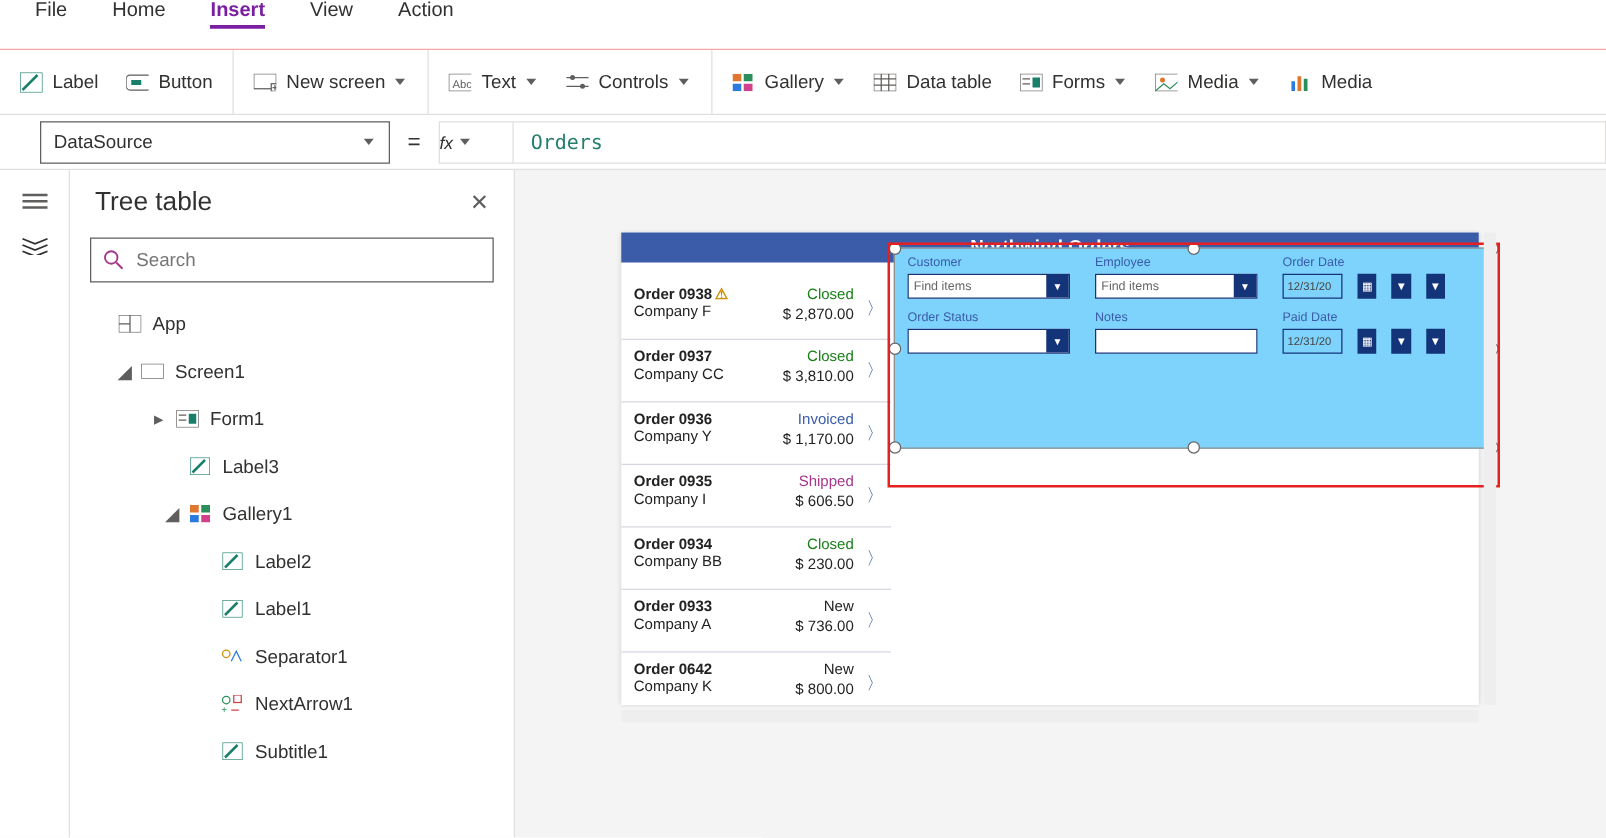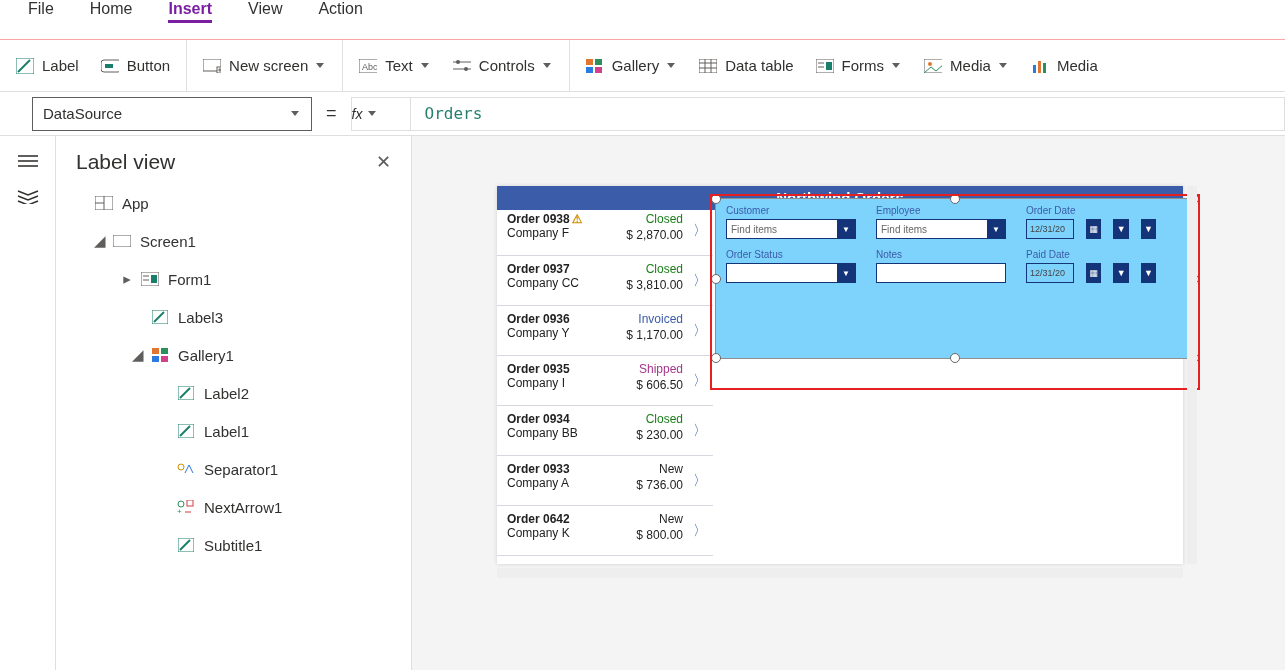--- a/index.html
+++ b/index.html
@@ -36,21 +36,21 @@
   .tree{padding:0 10px;font-size:15px}
   .node{display:flex;align-items:center;height:38px;gap:8px;cursor:pointer}
   .tw{width:10px;display:inline-block;text-align:center;color:#605e5c}
   .ticon{width:20px;height:18px;display:inline-flex;align-items:center;justify-content:center}
   .lv1{padding-left:10px}.lv2{padding-left:28px}.lv3{padding-left:56px}.lv4{padding-left:84px}.lv5{padding-left:110px}
   
   .canvas{flex:1;background:#f4f4f4;position:relative;overflow:hidden}
   .device{position:absolute;left:85px;top:50px;width:686px;height:378px;background:#fff;box-shadow:0 0 4px rgba(0,0,0,0.15)}
   .titlebar{height:24px;background:#3b5ca8;color:#fff;text-align:center;font-weight:700;font-size:15px;line-height:24px}
   
-  .glist{position:absolute;left:0;top:20px;width:216px;bottom:0;overflow:hidden}
+  .glist{position:absolute;left:0;top:36px;width:216px;bottom:0;overflow:hidden}
   .row{height:50px;border-bottom:1px solid #d7d7e0;padding:6px 10px 0 10px;font-size:12px;position:relative}
   .row .o{font-weight:700;color:#222}
   .row .c{color:#222}
   .row .st{position:absolute;right:30px;top:6px;font-size:12px}
   .row .amt{position:absolute;right:30px;top:22px;color:#222}
   .row .arr{position:absolute;right:6px;top:16px;color:#3b5ca8;font-size:14px}
   .st.closed{color:#1a7f1a}.st.invoiced{color:#3b5ca8}.st.shipped{color:#a4368c}.st.new{color:#222}
   .warn{color:#d18f00;font-size:12px;margin-left:2px}
   
   .sel{position:absolute;left:218px;top:12px;width:480px;height:161px;border:1px solid #8f8f8f;background:#7dd3fc}
@@ -223,22 +223,29 @@
       </div>
     <div>
         <svg width="22" height="16">
           <path d="M1 3 L11 7 L21 3 M1 8 L11 12 L21 8 M1 13 L11 17 L21 13" fill="none" stroke="#323130" stroke-width="1.5"></path>
         </svg>
       </div>
   </div>
 
   <div class="panel">
     <div class="phead">
-      <h2>Label view</h2>
+      <h2>Tree table</h2>
       <span class="closex">✕</span>
+    </div>
+    <div class="srch">
+      <svg width="16" height="16">
+          <circle cx="6" cy="6" r="5" fill="none" stroke="#a4368c" stroke-width="1.5"></circle>
+          <line x1="10" y1="10" x2="15" y2="15" stroke="#a4368c" stroke-width="1.5"></line>
+        </svg>
+      <input placeholder="Search" style="">
     </div>
     <div class="tree">
       <div class="node lv1">
           <span class="tw"></span>
           <span class="ticon">
             <svg width="18" height="14">
               <rect x="0" y="0" width="18" height="14" fill="none" stroke="#605e5c"></rect>
               <line x1="9" y1="0" x2="9" y2="14" stroke="#605e5c"></line>
               <line x1="0" y1="7" x2="9" y2="7" stroke="#605e5c"></line>
             </svg>

